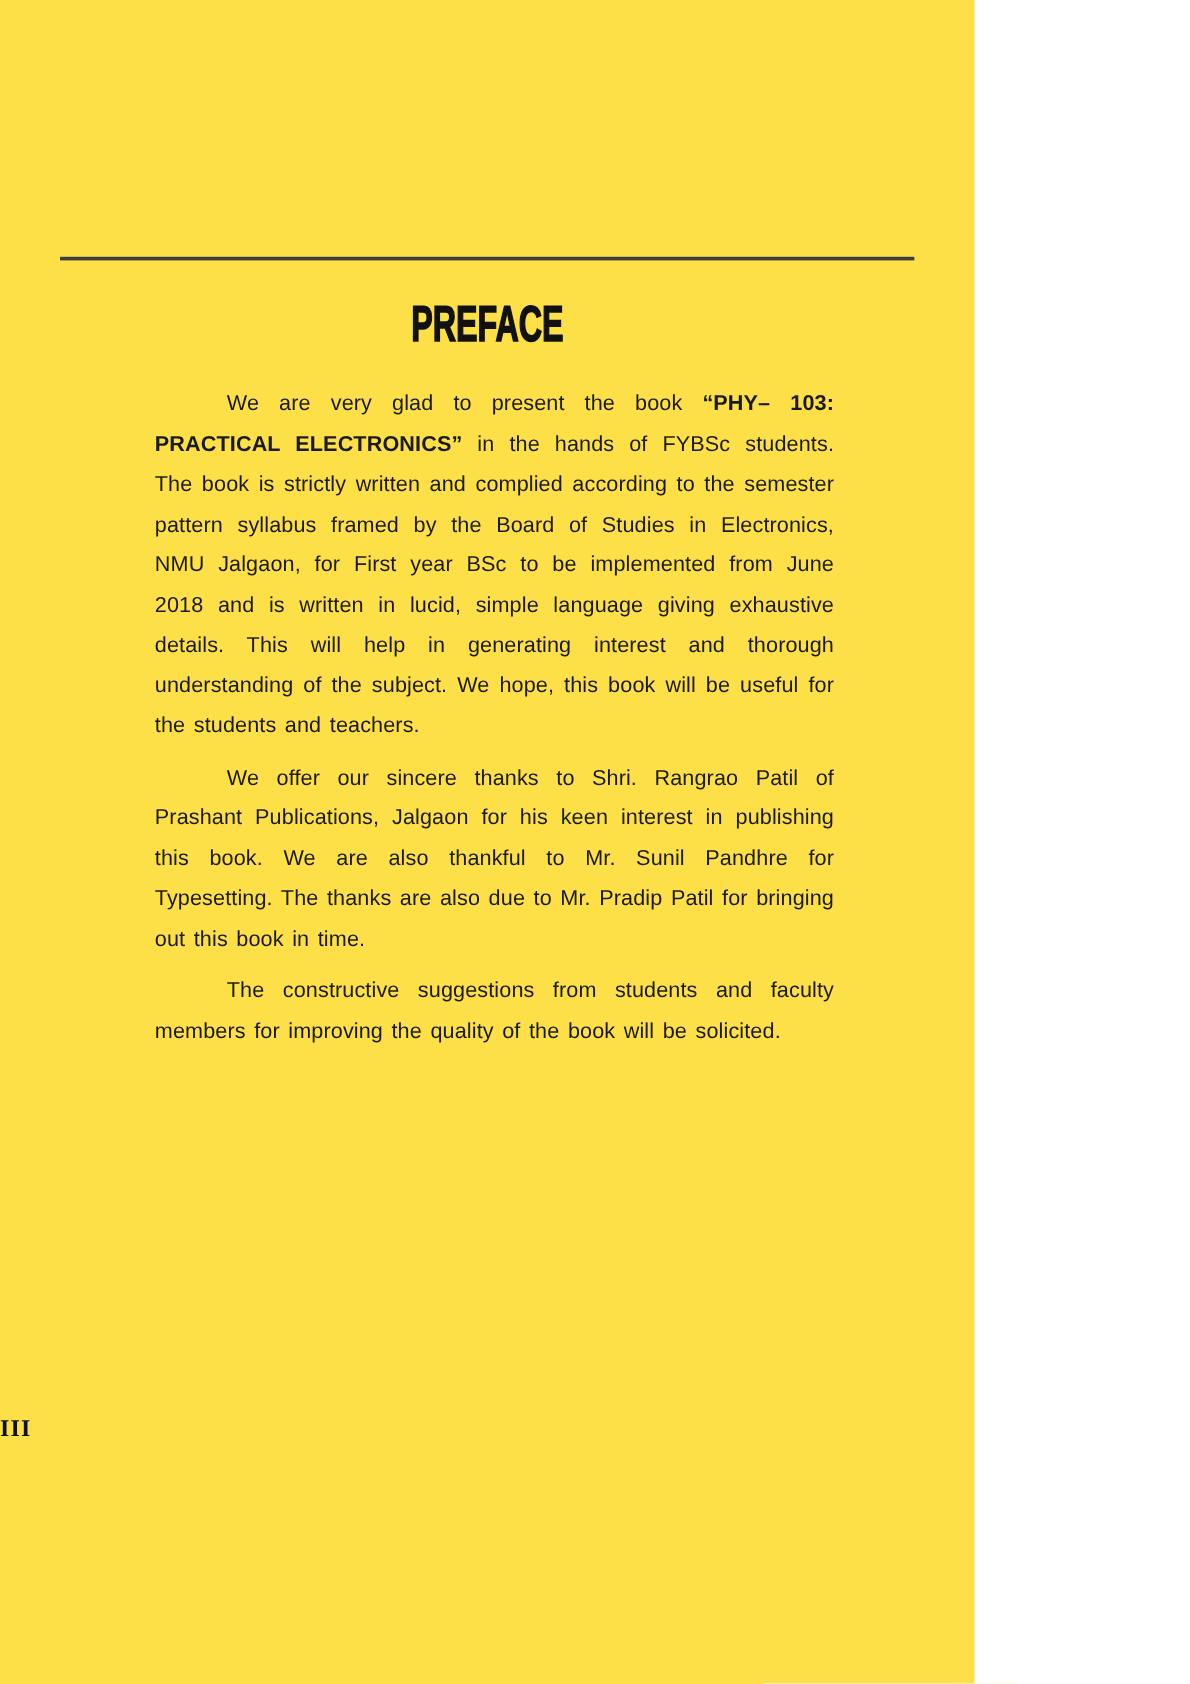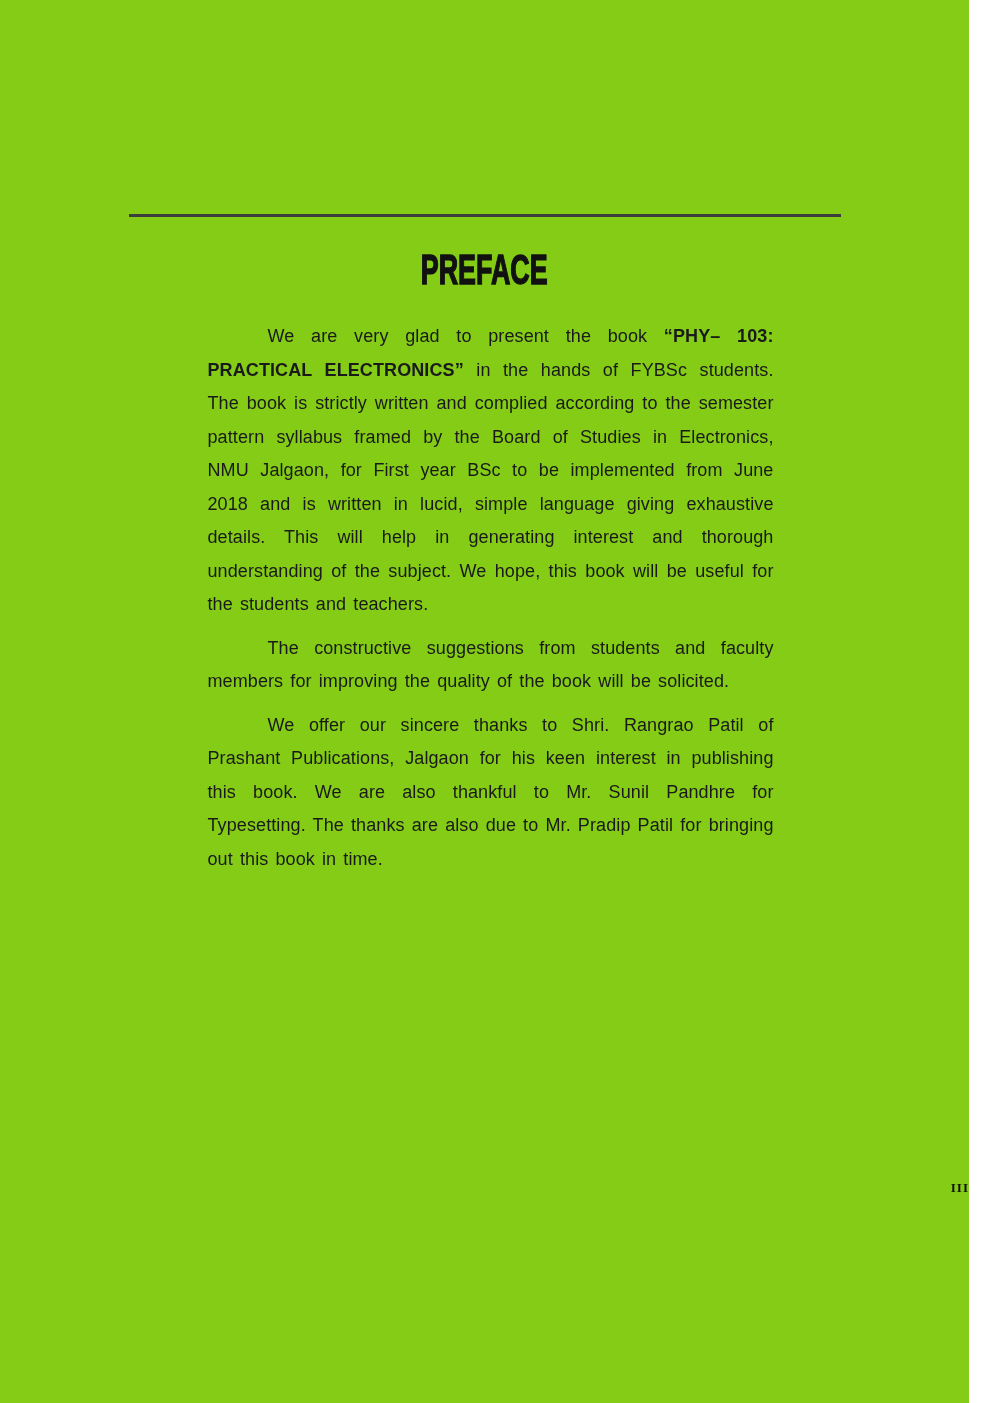--- a/index.html
+++ b/index.html
@@ -2,23 +2,23 @@
 <html><head>
 <meta charset="utf-8">
 <style>
   html, body {
     margin: 0;
     padding: 0;
     background: #ffffff;
   }
   .page {
     position: relative;
-    width: 969px;
+    width: 812px;
     height: 1403px;
-    background: #84cc16;
+    background: #fde047;
     color: #1a1a1a;
     font-family: "Liberation Sans", sans-serif;
     overflow: hidden;
   }
   .header-rule {
     margin: 214px auto 0 auto;
     width: 712px;
     height: 3px;
     background: #3d3d3d;
   }
@@ -61,41 +61,41 @@
     text-align: right;
     font-size: 18px;
     line-height: 33.5px;
     font-weight: 700;
   }
   .page-number {
     position: absolute;
     top: 1180px;
     left: 0;
     width: 100%;
-    text-align: right;
+    text-align: left;
     font-family: "Liberation Serif", serif;
-    font-size: 13px;
+    font-size: 20px;
     font-weight: 700;
     letter-spacing: 1px;
     color: #111;
   }
 </style>
 </head>
 <body>
 
 <div class="page">
 
   <div class="header-rule"></div>
 
   <div class="title-wrap">
     <span class="title">PREFACE</span>
   </div>
 
   <div class="body-text">
       <p class="para"><span>We are very glad to present the book </span><span class="bold">“PHY– 103: PRACTICAL ELECTRONICS”</span><span> in the hands of FYBSc students. The book is strictly written and complied according to the semester pattern syllabus framed by the Board of Studies in Electronics, NMU Jalgaon, for First year BSc to be implemented from June 2018 and is written in lucid, simple language giving exhaustive details. This will help in generating interest and thorough understanding of the subject. We hope, this book will be useful for the students and teachers.</span></p>
+      <p class="para"><span>We offer our sincere thanks to Shri. Rangrao Patil of Prashant Publications, Jalgaon for his keen interest in publishing this book. We are also thankful to Mr. Sunil Pandhre for Typesetting. The thanks are also due to Mr. Pradip Patil for bringing out this book in time.</span></p>
       <p class="para"><span>The constructive suggestions from students and faculty members for improving the quality of the book will be solicited.</span></p>
-      <p class="para"><span>We offer our sincere thanks to Shri. Rangrao Patil of Prashant Publications, Jalgaon for his keen interest in publishing this book. We are also thankful to Mr. Sunil Pandhre for Typesetting. The thanks are also due to Mr. Pradip Patil for bringing out this book in time.</span></p>
     </div>
 
 
   <div class="page-number">III</div>
 
 </div>
 
 </body></html>

